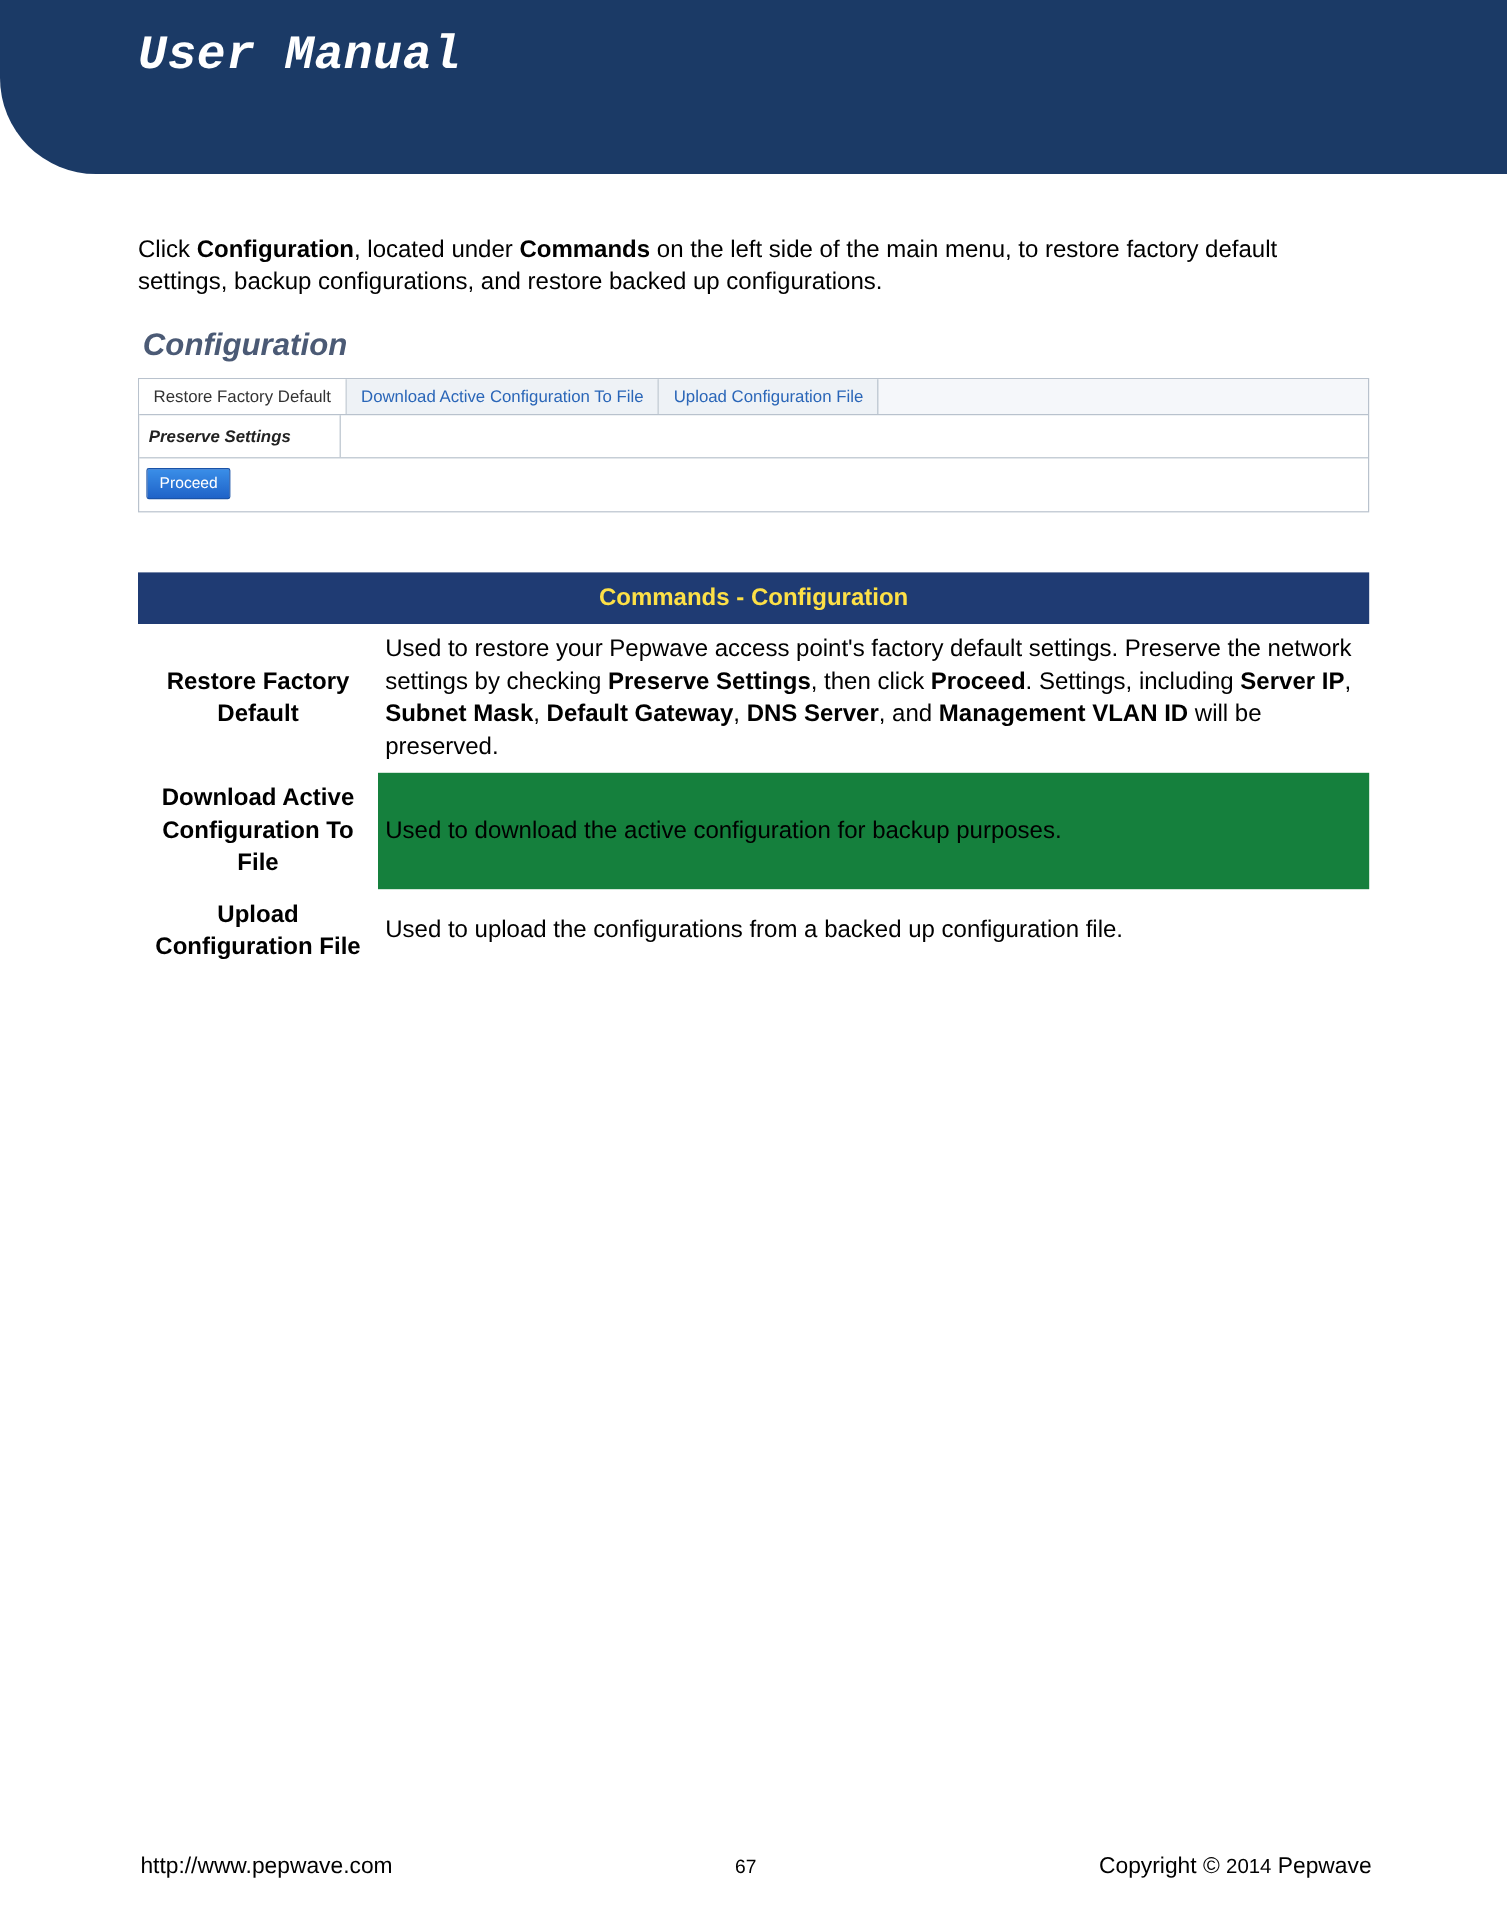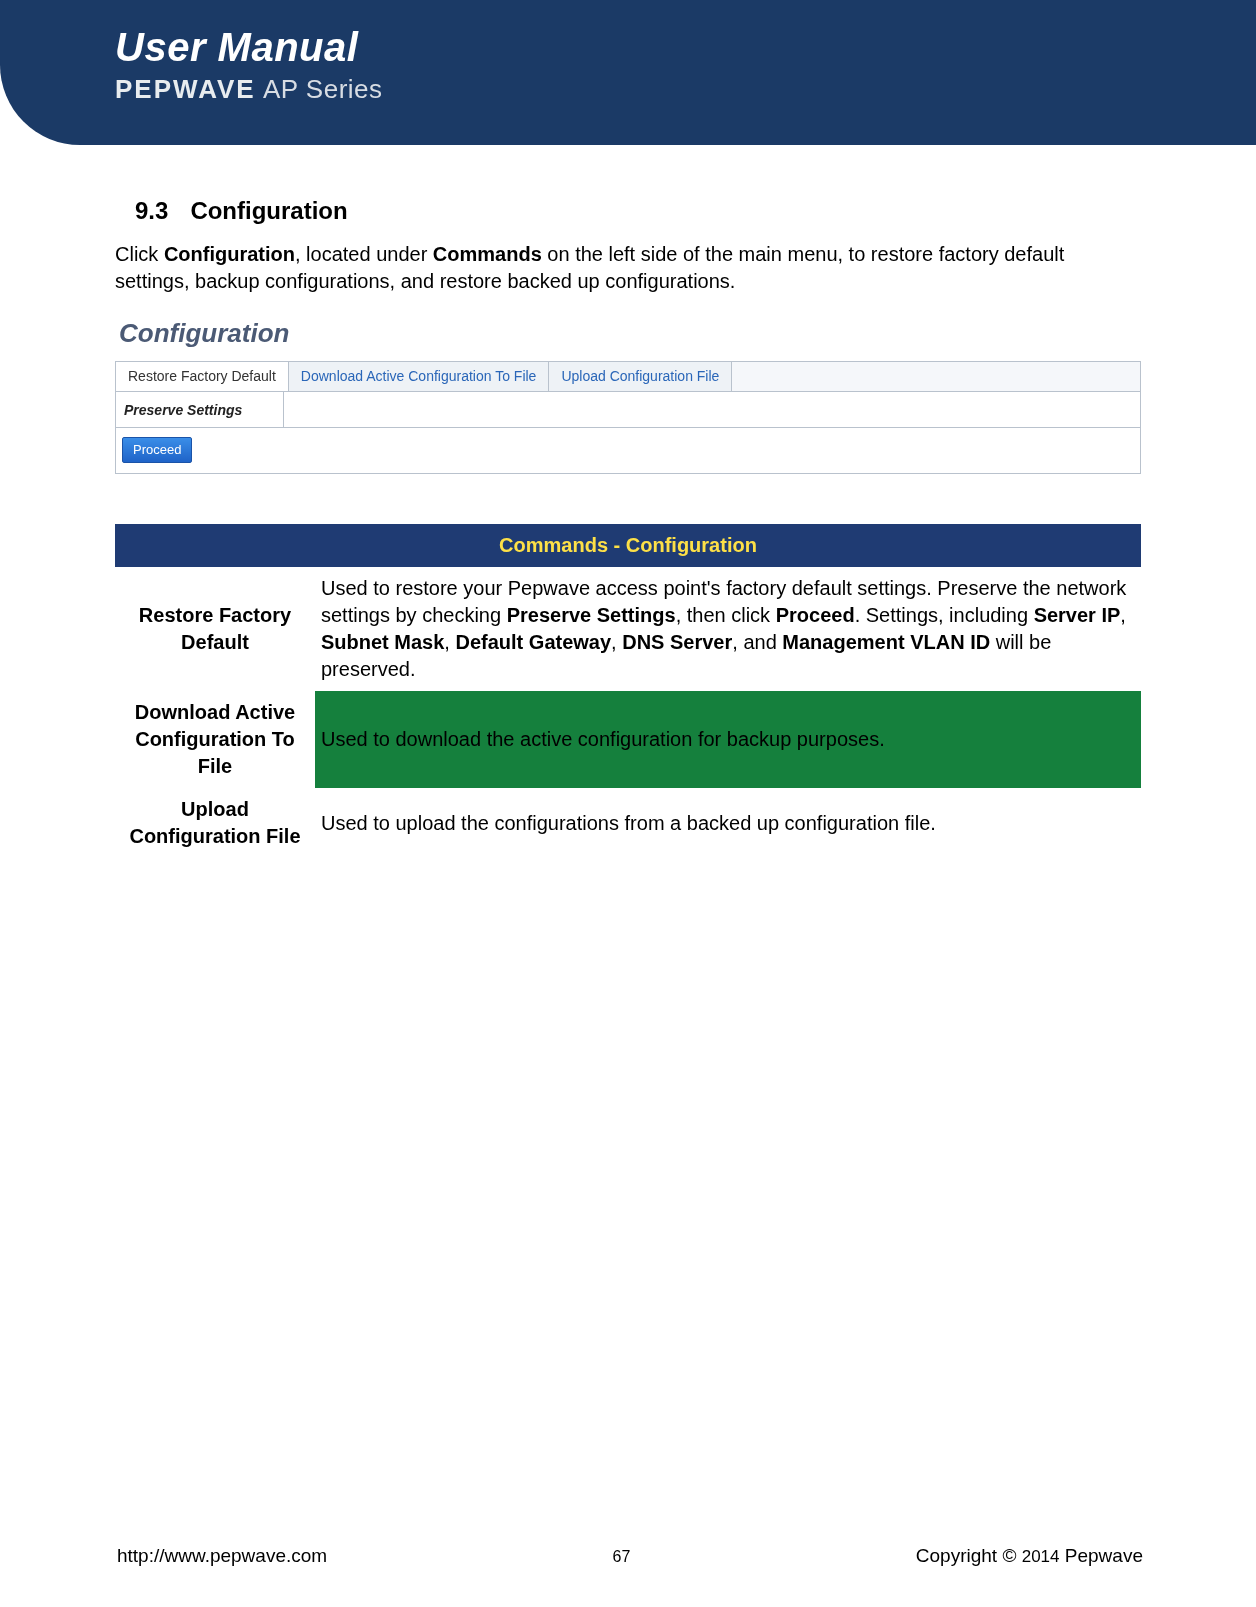--- a/index.html
+++ b/index.html
@@ -15,21 +15,21 @@
     background: #1b3a66;
     height: 145px;
     position: relative;
     border-bottom-left-radius: 80px;
   }
   .header-inner {
     padding: 25px 0 0 115px;
     color: #fff;
   }
   .header-title {
-    font-family: Liberation Sans, sans-serif;
+    font-family: Liberation Mono, monospace;
     font-weight: 900;
     font-style: italic;
     font-size: 40px;
     letter-spacing: 0.5px;
   }
   .header-sub {
     margin-top: 4px;
     font-size: 26px;
     color: #d8dde4;
   }
@@ -179,32 +179,25 @@
   }
   .footer .pg { font-size: 16px; }
   .footer .yr { font-size: 17px; }
 </style>
 </head>
 <body>
 
 <div class="header-band">
   <div class="header-inner">
     <div class="header-title">User Manual</div>
-    <div class="header-sub">
-      <span class="brand">PEPWAVE</span>
-      <span class="series">AP Series</span>
-    </div>
   </div>
 </div>
 
 <div class="content">
 
-  <h2 class="section-heading">
-    <span class="num">9.3</span><span>Configuration</span>
-  </h2>
 
   <div class="intro">
     <p>
       <span>Click </span><span class="bold">Configuration</span><span>, located under </span><span class="bold">Commands</span><span> on the left side of the main menu, to restore factory default settings, backup configurations, and restore backed up configurations.</span>
     </p>
   </div>
 
   <div class="shot">
     <div class="shot-title">Configuration</div>
     <div class="shot-box">

